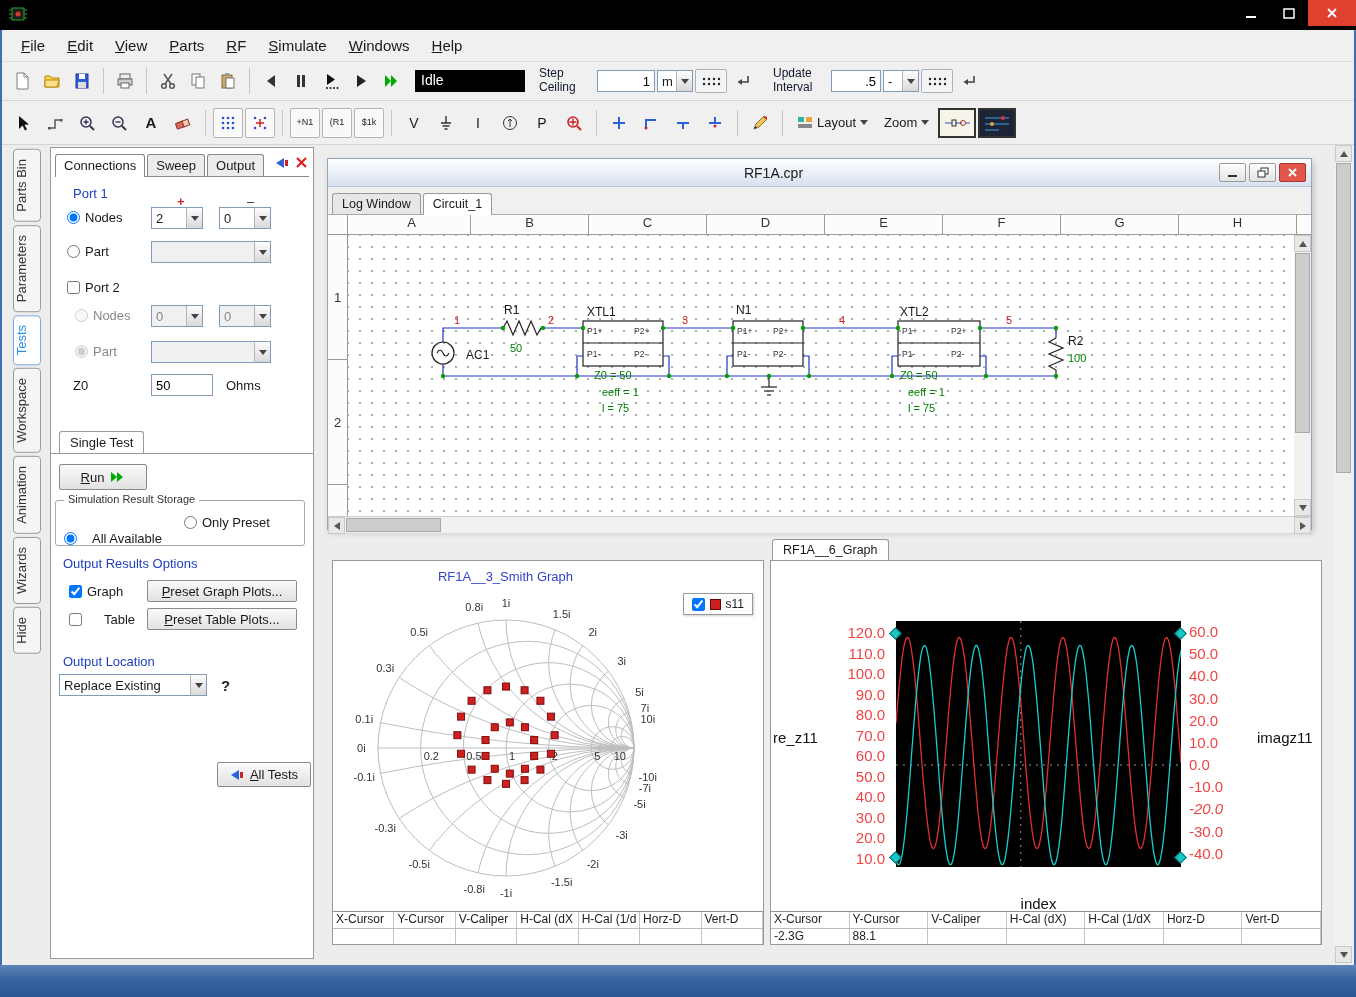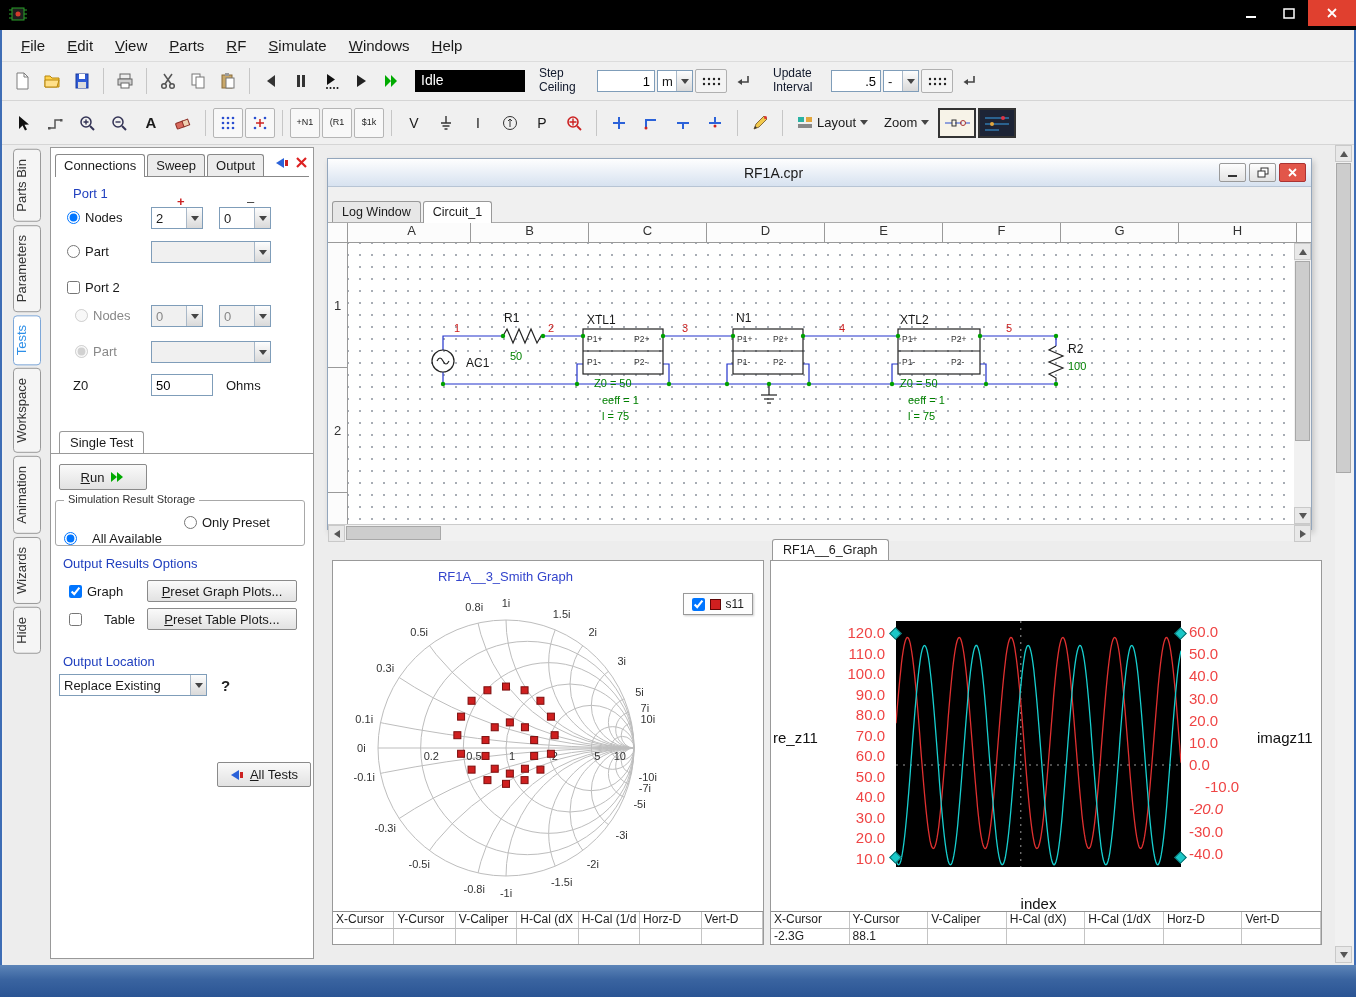--- a/index.html
+++ b/index.html
@@ -57,21 +57,21 @@
 .btn span::first-letter{text-decoration:underline}
 .stab{position:absolute;border:1px solid #999;border-bottom:none;background:#fff;padding:3px 10px;font-size:13px;border-radius:3px 3px 0 0}
 .hline{position:absolute;border-bottom:1px solid #999}
 
 .cwin{position:absolute;background:#fff;border:1px solid #93a6bc;box-shadow:2px 3px 6px rgba(0,0,0,.18)}
 .cwin-title{height:28px;background:linear-gradient(#fefefe,#d7e2f0);border-bottom:1px solid #b7c4d4;display:flex;align-items:center}
 .cwin-title-text{flex:1;text-align:center;font-size:14px}
 .cwin-btns{display:flex;gap:3px;margin-right:5px}
 .cwb{width:27px;height:19px;border:1px solid #9a9a9a;background:linear-gradient(#fdfdfd,#e3e3e3);border-radius:2px;display:flex;align-items:center;justify-content:center}
 .cwb.close{background:#e2564a;border-color:#a33}
-.doc-tabs{height:36px;background:#f0f0f0;border-bottom:1px solid #aaa;display:flex;align-items:flex-end;padding-left:4px}
+.doc-tabs{height:28px;background:#f0f0f0;border-bottom:1px solid #aaa;display:flex;align-items:flex-end;padding-left:4px}
 .dtab{border:1px solid #999;border-bottom:none;background:#e7e7e7;padding:3px 9px;font-size:12.5px;margin-right:2px;border-radius:3px 3px 0 0}
 .dtab.active{background:#fff;position:relative;top:1px;padding-bottom:4px}
 
 .ruler-top{height:20px;display:flex;border-bottom:1px solid #9a9a9a;background:#fcfcfc}
 .ruler-corner{width:20px;border-right:1px solid #9a9a9a}
 .ruler-cols{display:flex;padding-left:5px}
 .ruler-cols .rep-item{width:118px;border-right:1px solid #9a9a9a;text-align:center;font-size:13px;color:#333}
 .schem-body{display:flex;height:281px}
 .ruler-left{width:20px;border-right:1px solid #9a9a9a;background:#fcfcfc}
 .ruler-left .rep-item{height:125px;border-bottom:1px solid #9a9a9a;display:flex;align-items:center;justify-content:center;font-size:13px;color:#333}
@@ -943,21 +943,21 @@
             <div class="gtick" style="top: 237.8px;">10.0</div>
           </div>
         <div id="gr-rticks">
             <div class="gtick" style="top: 11.1px;">60.0</div>
             <div class="gtick" style="top: 33.2px;">50.0</div>
             <div class="gtick" style="top: 55.4px;">40.0</div>
             <div class="gtick" style="top: 77.6px;">30.0</div>
             <div class="gtick" style="top: 99.7px;">20.0</div>
             <div class="gtick" style="top: 121.9px;">10.0</div>
             <div class="gtick" style="top: 144.1px;">0.0</div>
-            <div class="gtick" style="top: 166.2px; margin-left: 16px;">-10.0</div>
+            <div class="gtick" style="top: 166.2px;">-10.0</div>
             <div class="gtick" style="top: 188.4px; font-style: italic;">-20.0</div>
             <div class="gtick" style="top: 210.5px;">-30.0</div>
             <div class="gtick" style="top: 232.7px;">-40.0</div>
           </div>
         <div class="axname" style="left:2px;top:168px">re_z11</div>
         <div class="axname" style="left:486px;top:168px">imagz11</div>
         <div class="plot">
           <svg id="plot-svg" width="285" height="246" viewBox="0 0 285 246">
             <line x1="124.8" y1="0" x2="124.8" y2="246" stroke="#9a9a9a" stroke-dasharray="2 5"></line>
             <line x1="0" y1="144" x2="285" y2="144" stroke="#9a9a9a" stroke-dasharray="2 5"></line>

